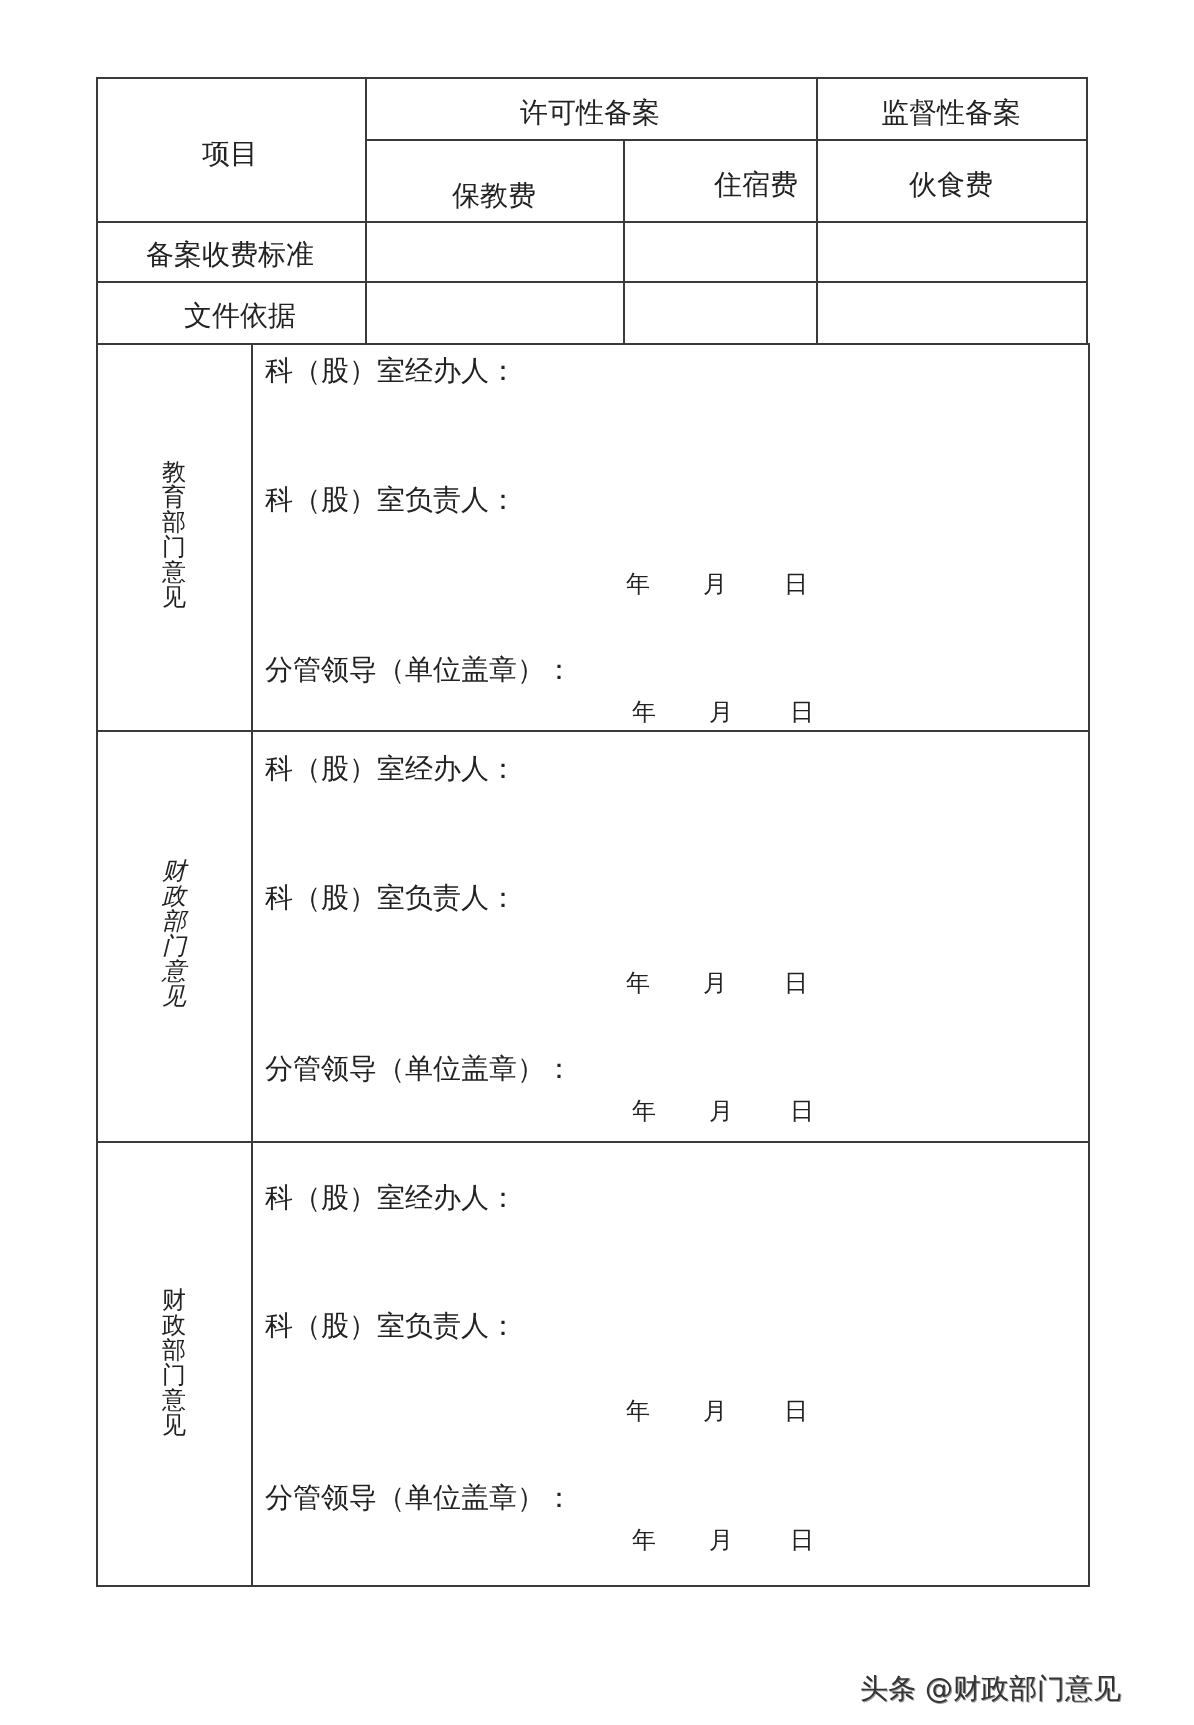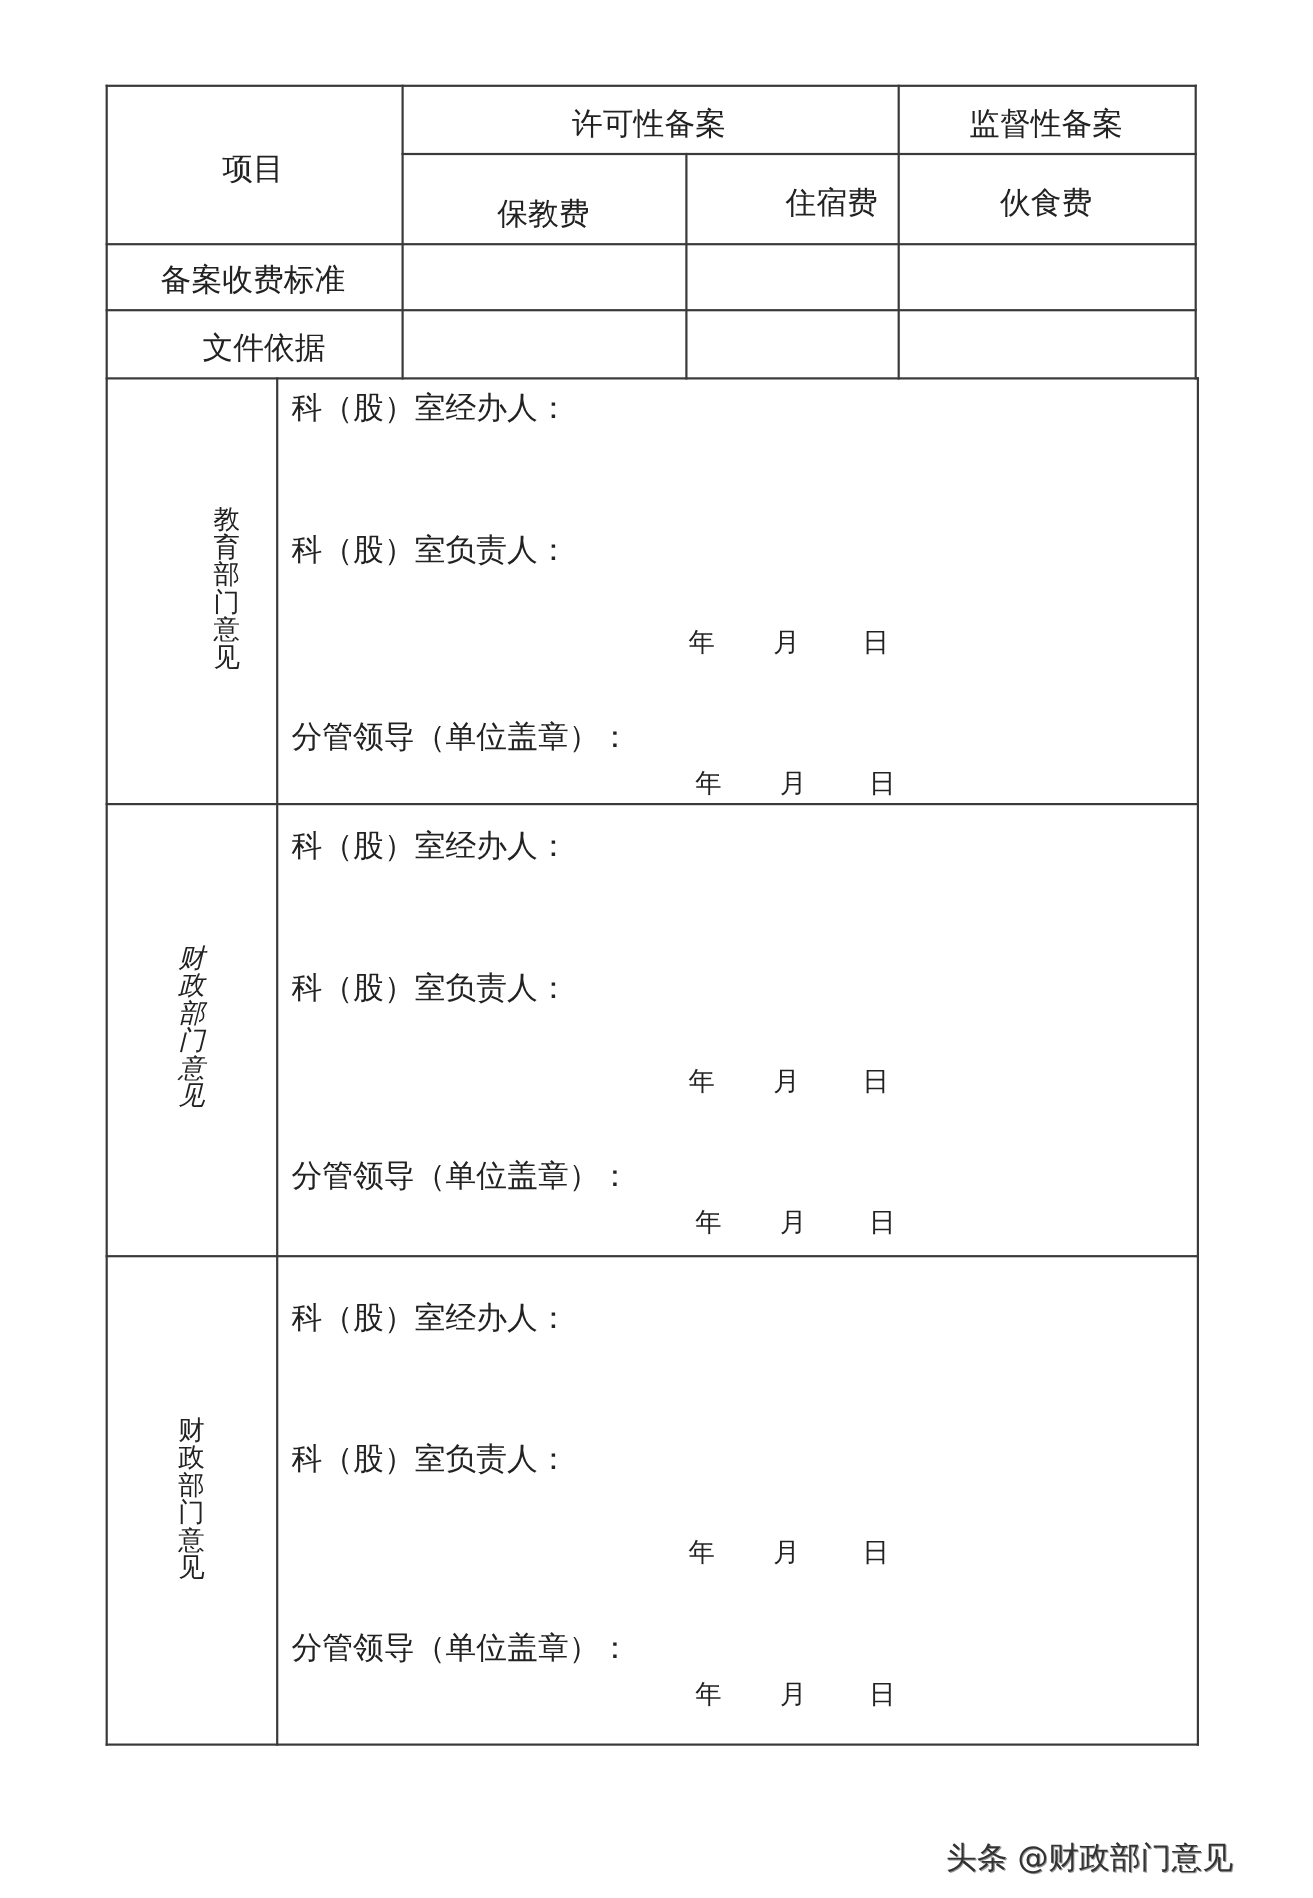--- a/index.html
+++ b/index.html
@@ -44,21 +44,21 @@
 
 <div class="t c" style="left:230px; top:241px;">备案收费标准</div>
 <div class="t c" style="left:240px; top:302px;">文件依据</div>
 <div class="t" style="left:370px; top:226px; width:250px; height:52px;"></div>
 <div class="t" style="left:628px; top:226px; width:185px; height:52px;"></div>
 <div class="t" style="left:821px; top:226px; width:262px; height:52px;"></div>
 <div class="t" style="left:370px; top:286px; width:250px; height:54px;"></div>
 <div class="t" style="left:628px; top:286px; width:185px; height:54px;"></div>
 <div class="t" style="left:821px; top:286px; width:262px; height:54px;"></div>
 
-<div class="vert" style="left:174px; top:460px;margin-left:32px;">教育部门意见</div>
+<div class="vert" style="left:174px; top:460px;">教育部门意见</div>
 <div class="t" style="left:265px; top:357px;">科（股）室经办人：</div>
 <div class="t" style="left:265px; top:486px;">科（股）室负责人：</div>
 <div class="date" style="left:626px; top:570px;">年</div>
 <div class="date" style="left:703px; top:570px;">月</div>
 <div class="date" style="left:784px; top:570px;">日</div>
 <div class="t" style="left:265px; top:656px;">分管领导（单位盖章）：</div>
 <div class="date" style="left:632px; top:698px;">年</div>
 <div class="date" style="left:709px; top:698px;">月</div>
 <div class="date" style="left:790px; top:698px;">日</div>
 

